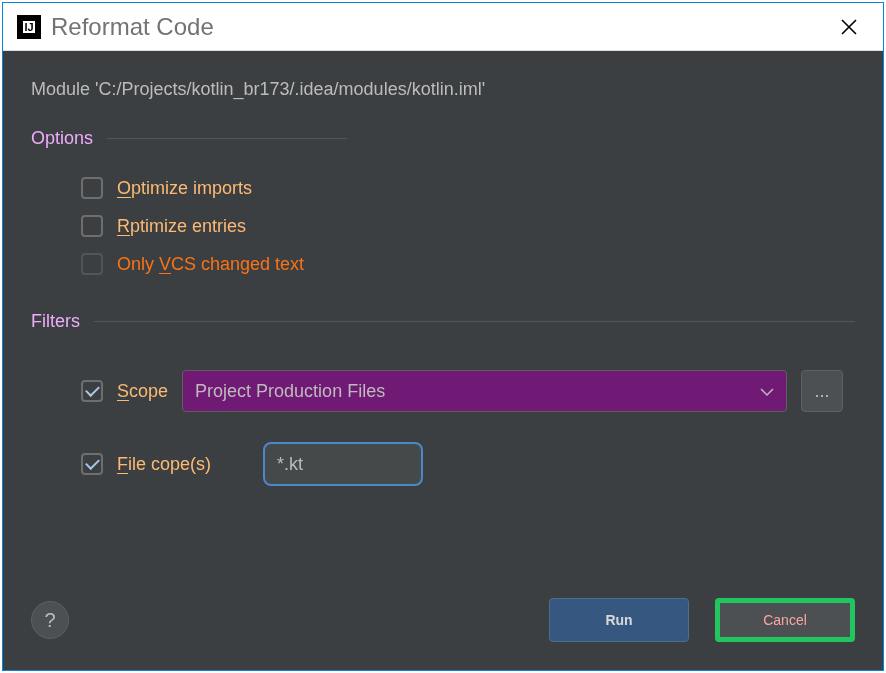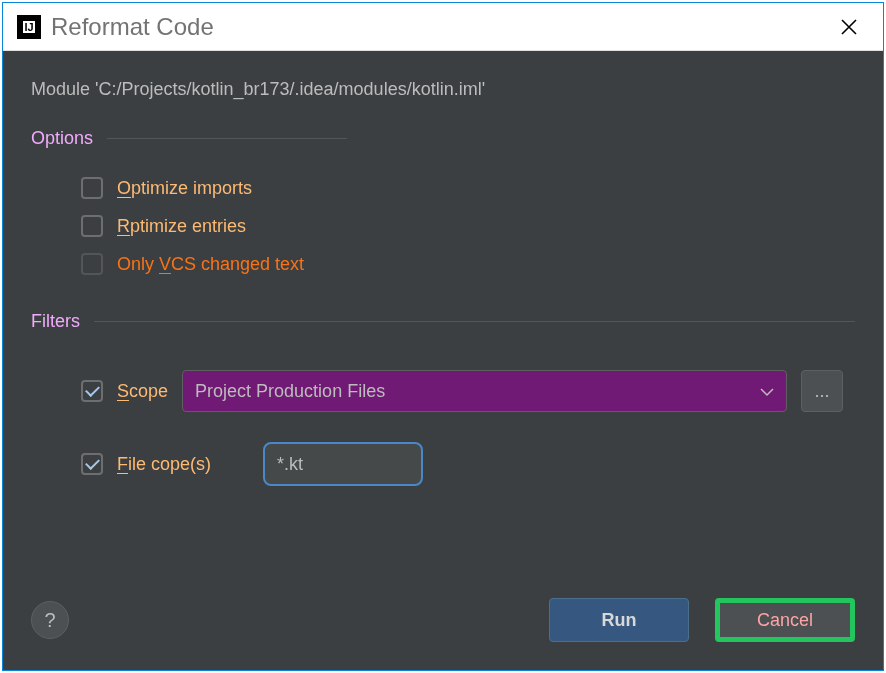--- a/index.html
+++ b/index.html
@@ -130,21 +130,21 @@
       width:38px; height:38px; border-radius:50%;
       background:#4c5052; border:1px solid #5e6060;
       display:flex; align-items:center; justify-content:center;
       color:#bcbcbc; font-size:20px;
     }
     .footer-spacer { flex:1; }
     .btn {
       height: 44px; min-width: 140px;
       border-radius:4px;
       display:flex; align-items:center; justify-content:center;
-      font-size:18px;
+      font-size:14px;
       padding: 0 20px;
     }
     .btn-primary {
       background:#365880; border:1px solid #4a708b; color:#d8d8d8; font-weight:600;
     }
     .btn-secondary {
       background:#4c5052; border:5px solid #22c55e; color:#fca5a5;margin-left:12px;
     }
   </style>
 </head>

